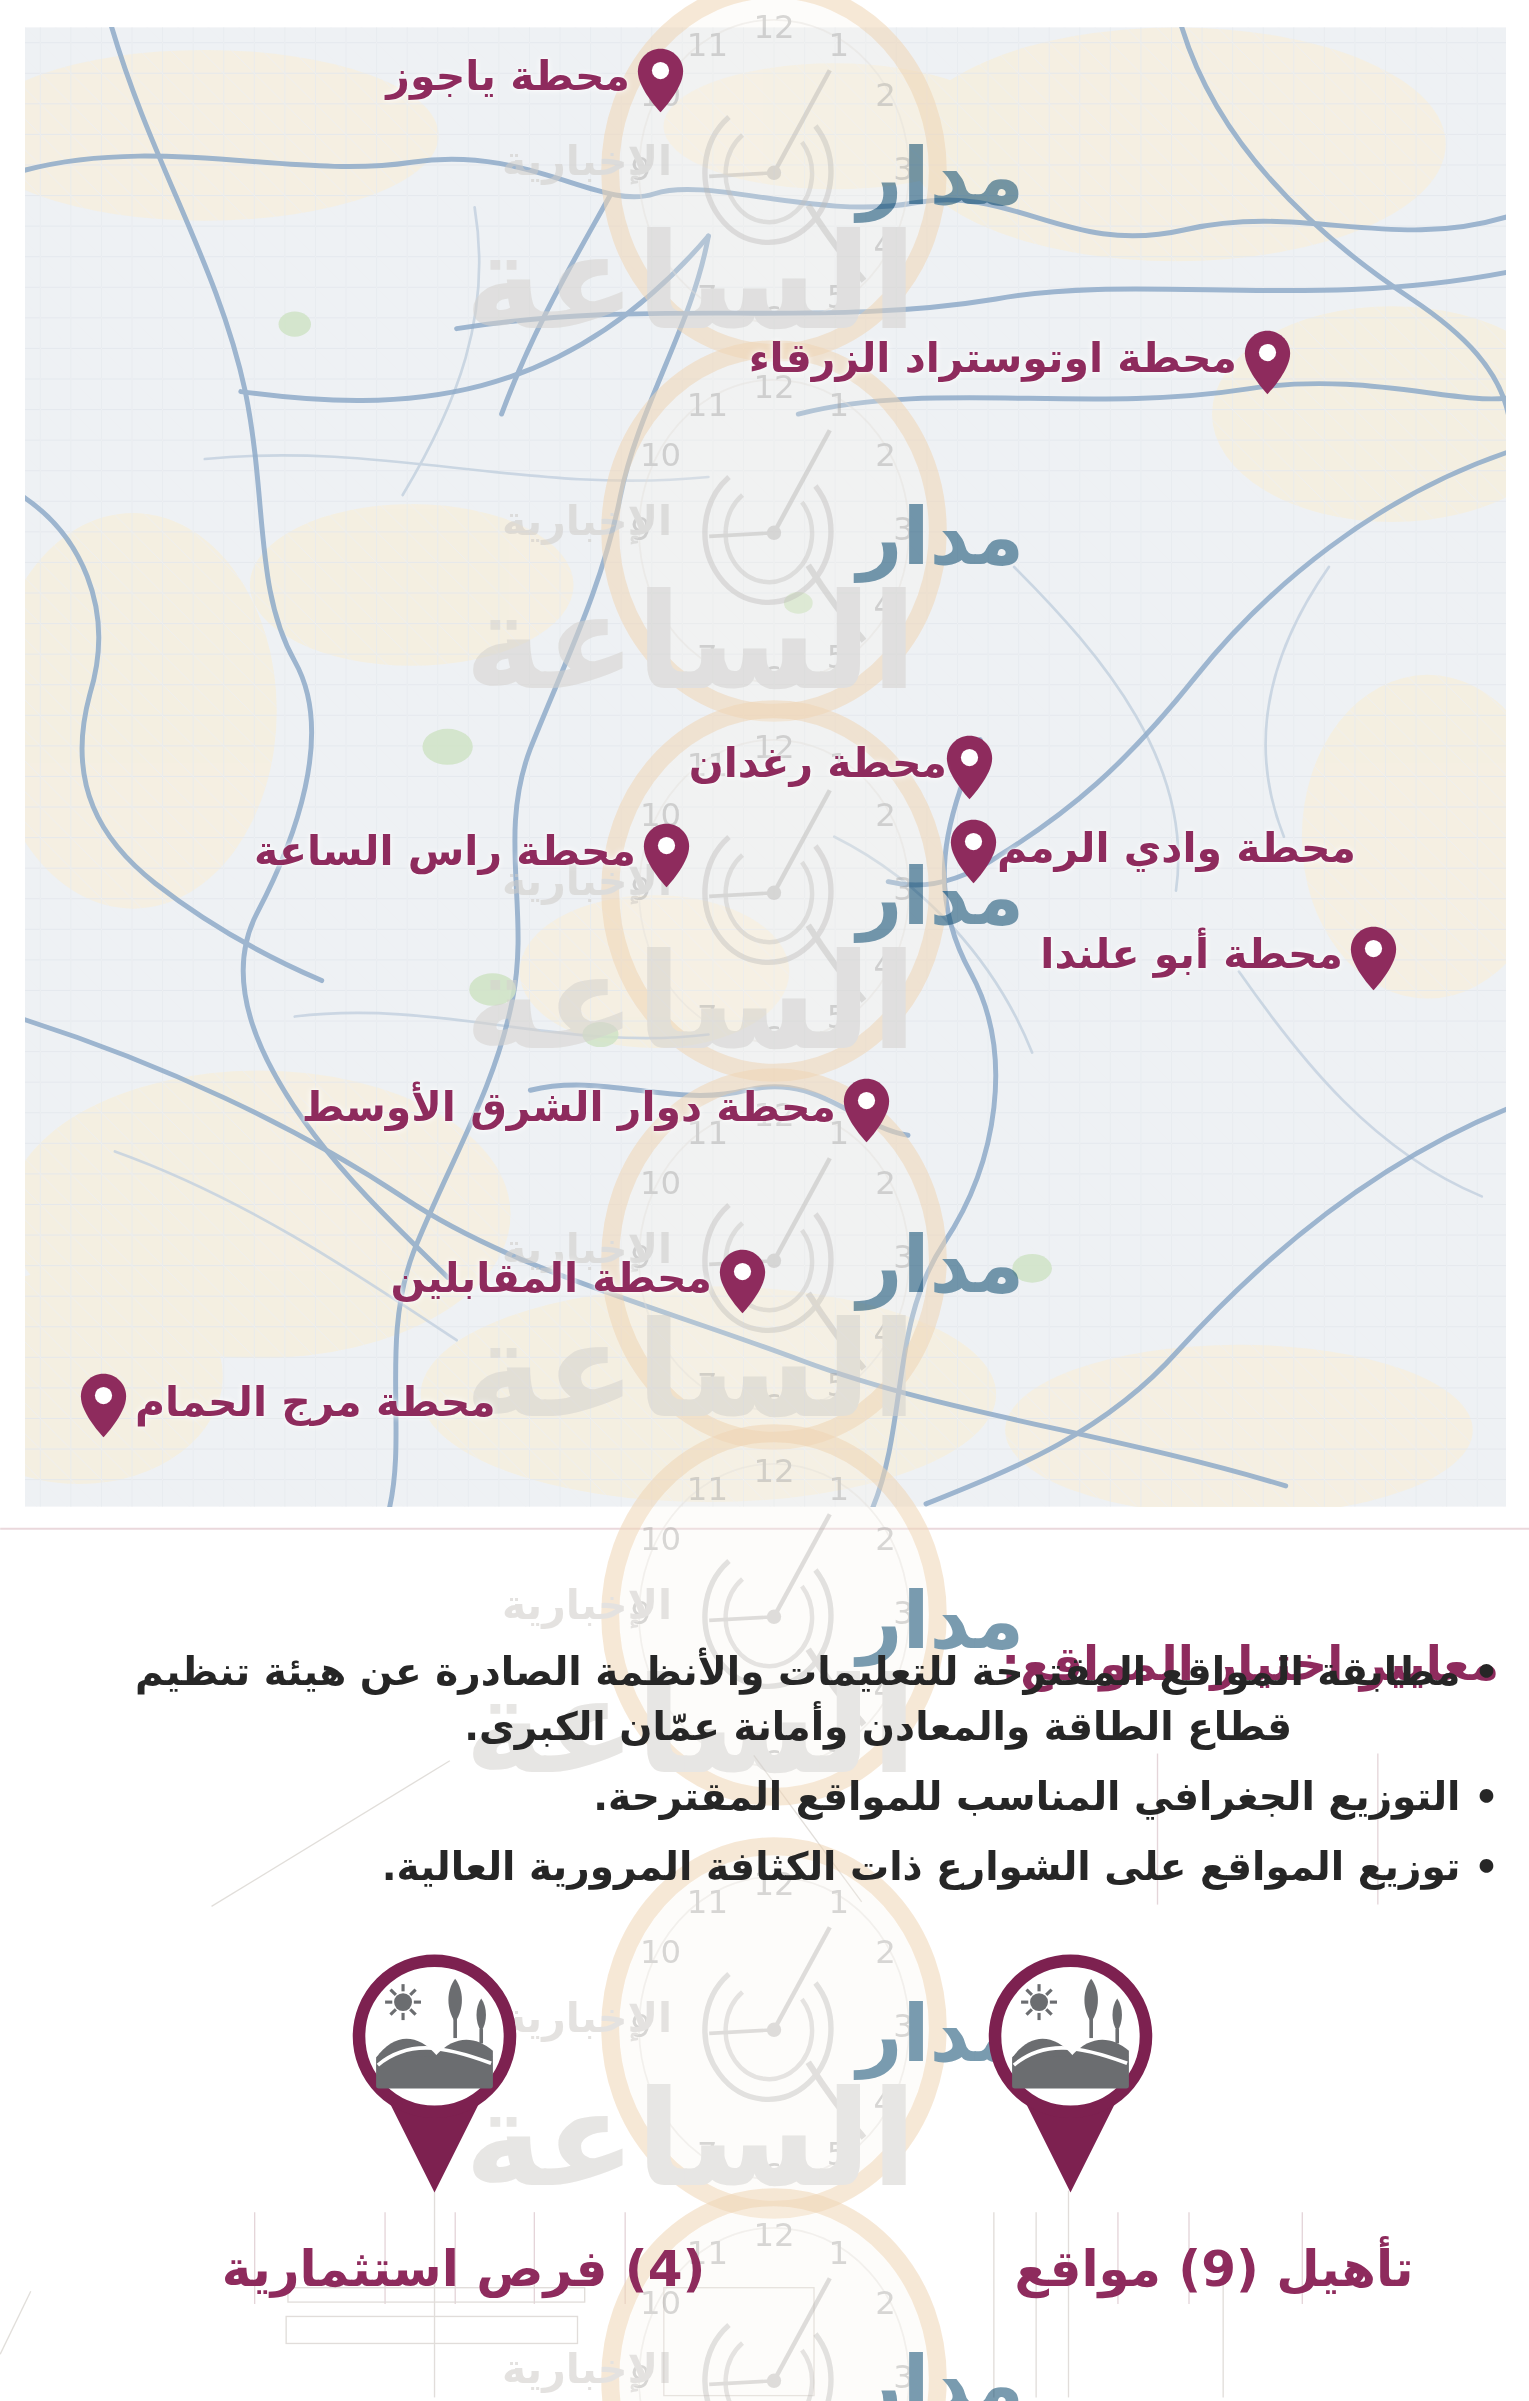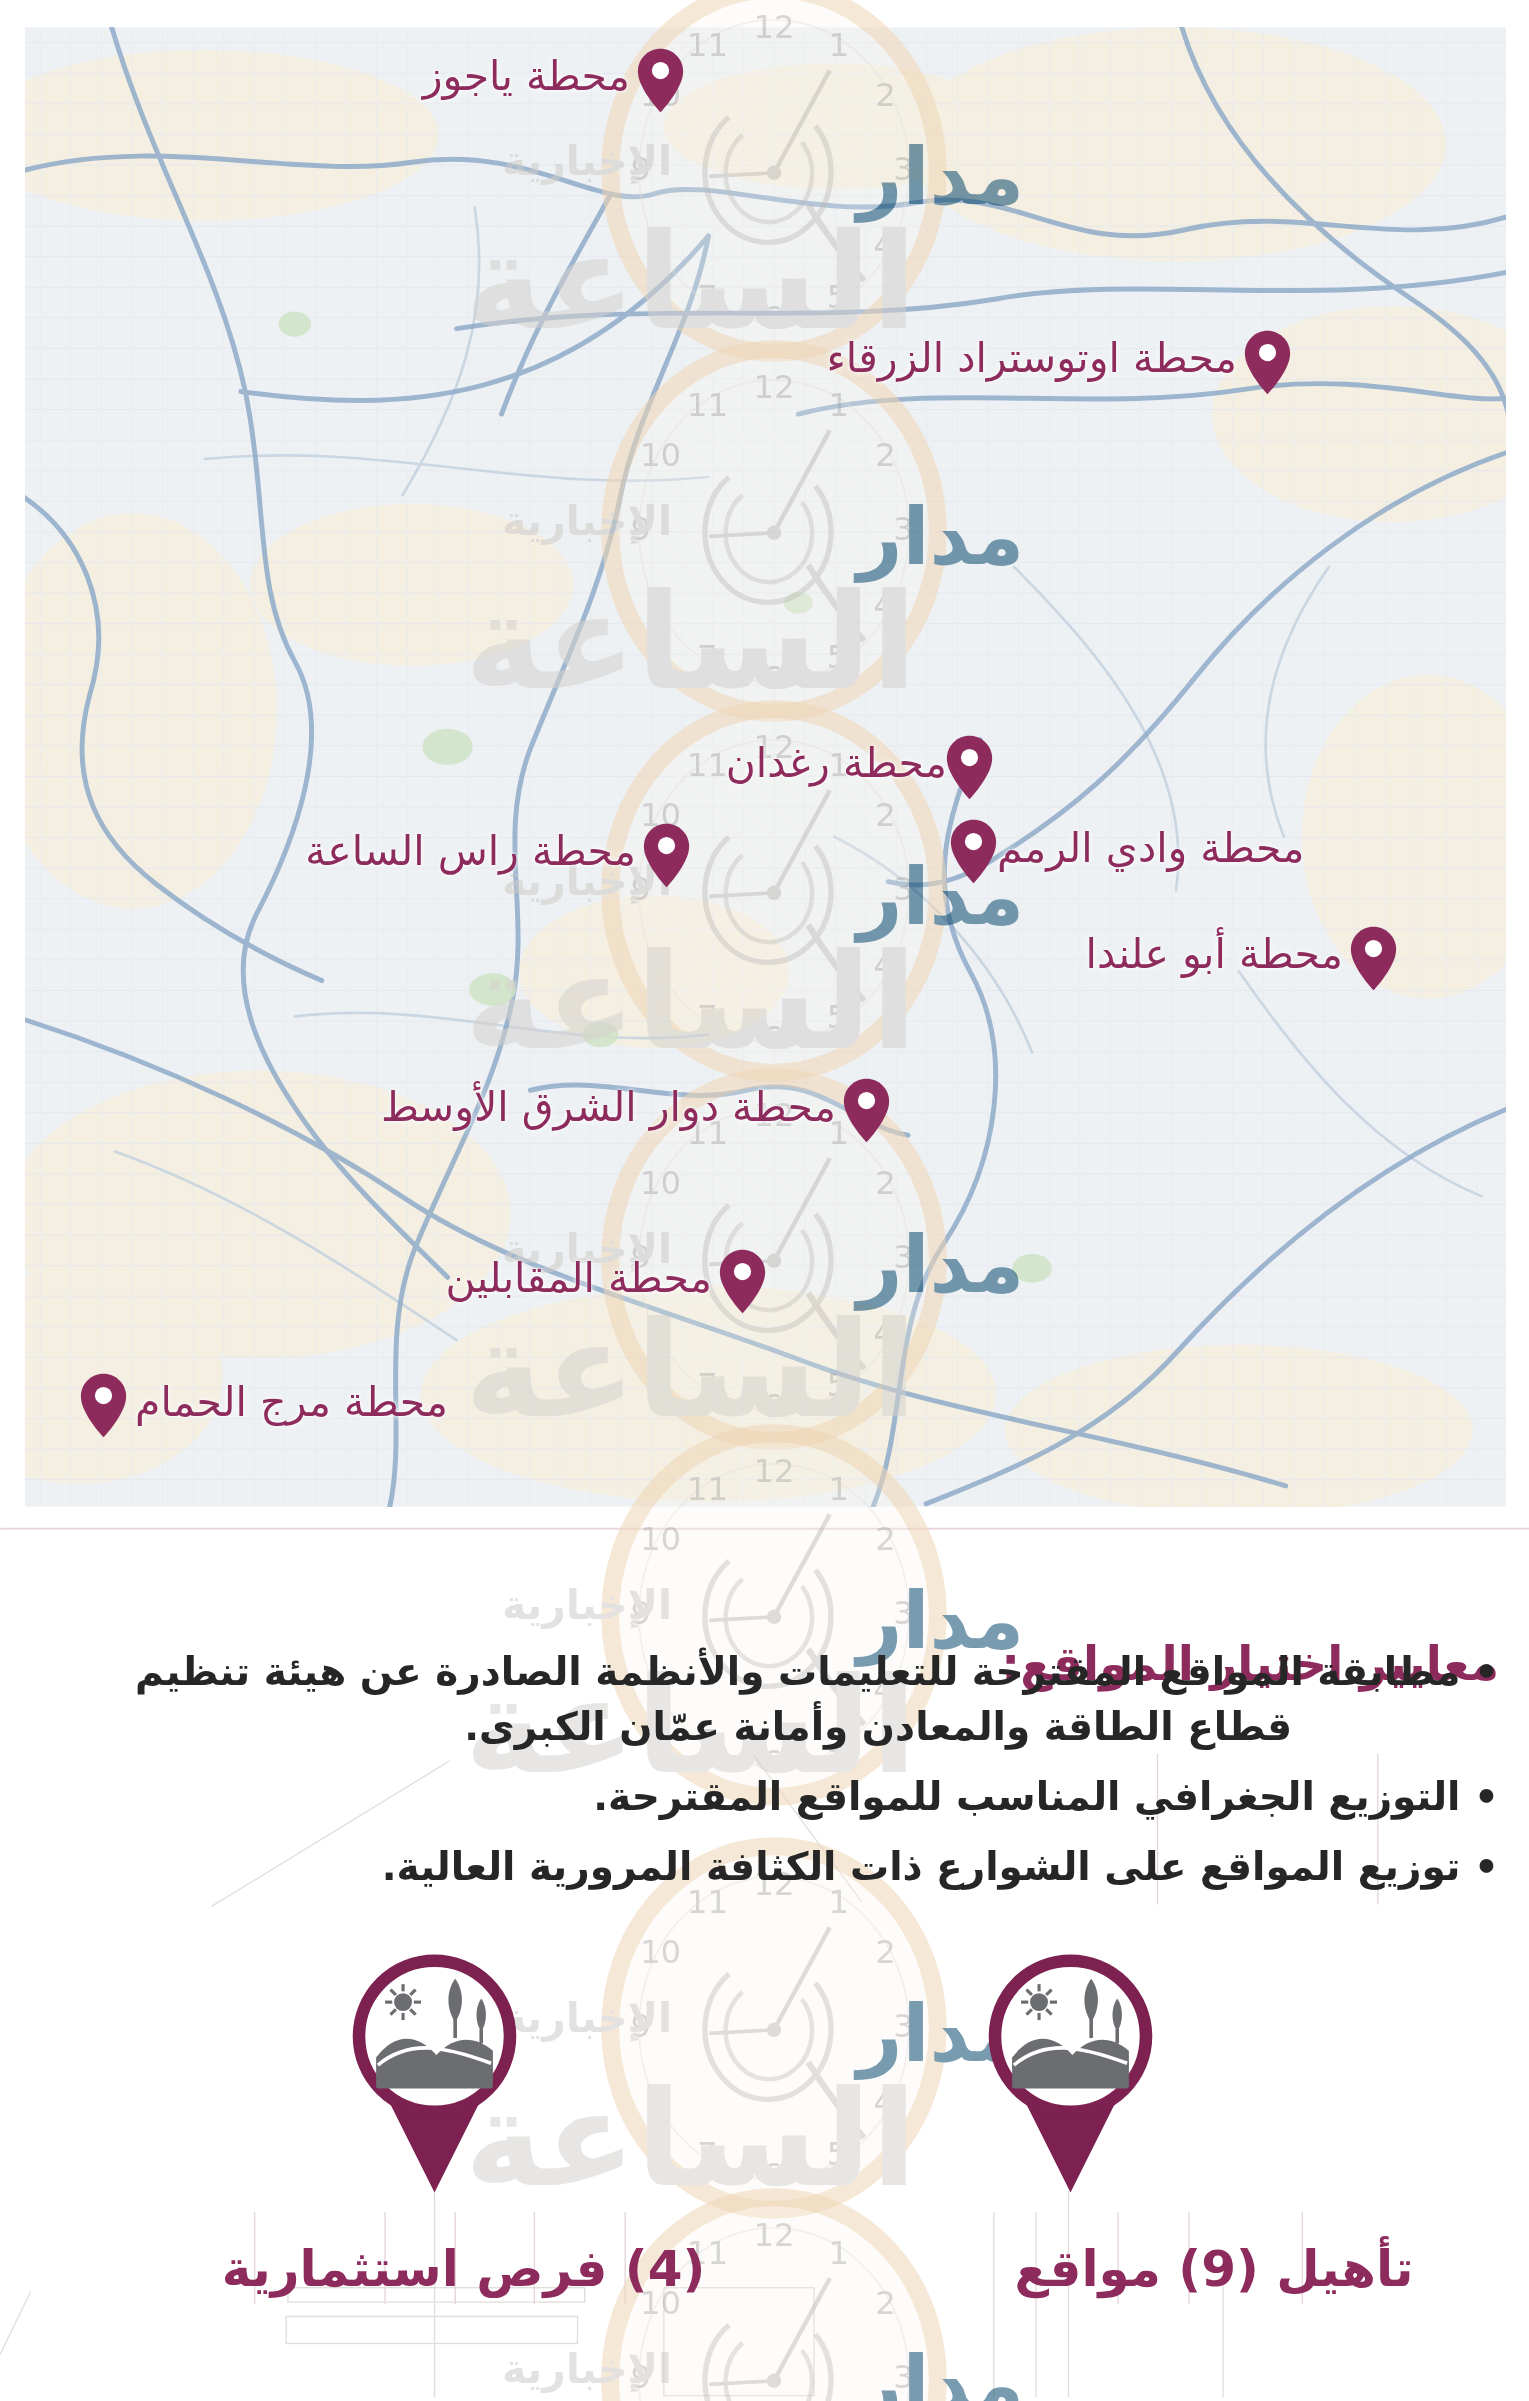--- a/index.html
+++ b/index.html
@@ -9,21 +9,21 @@
   .map-wrap{position:absolute;left:25px;top:27px;width:1481px;height:1480px;z-index:1;}
   .map-wrap svg{display:block;width:100%;height:100%;}
   
   .wm{position:absolute;left:486px;width:594px;height:396px;opacity:.55;z-index:2;pointer-events:none;}
   .wm-clock{position:absolute;left:108px;top:0;width:360px;height:396px;}
   .wm-sub{position:absolute;left:16px;top:164px;font-size:41px;font-weight:bold;color:#cfccc8;}
   .wm-top{position:absolute;left:371px;top:158px;font-size:79px;font-weight:bold;color:#0c4a6e;}
   .wm-main{position:absolute;left:-21.6px;top:232px;font-size:133px;font-weight:bold;color:#d5d2ce;letter-spacing:2.7px;white-space:nowrap;}
   
   .pin{position:absolute;width:49px;height:67px;z-index:4;}
-  .st-label{position:absolute;z-index:4;font-size:41px;font-weight:normal;color:#8e2b5d;
+  .st-label{position:absolute;z-index:4;font-size:41px;font-weight:bold;color:#8e2b5d;
             white-space:nowrap;direction:rtl;line-height:1.1;
             text-shadow:0 0 7.2px rgba(255,255,255,.95),0 0 2.7px rgba(255,255,255,.9);}
   
   .criteria-heading{position:absolute;right:31px;top:1616px;z-index:4;direction:rtl;
                     font-size:47px;font-weight:bold;color:#8e2b5d;white-space:nowrap;margin-top:20px;}
   .criteria-list{position:absolute;right:31px;left:36px;top:1644px;z-index:4;direction:rtl;
                  margin:0;padding:0;list-style:none;font-size:39px;font-weight:bold;
                  color:#262626;line-height:1.42;}
   .criteria-list li{padding-right:207px;text-indent:-207px;margin-bottom:14.4px;}
   .criteria-list li::before{content:"• ";}

